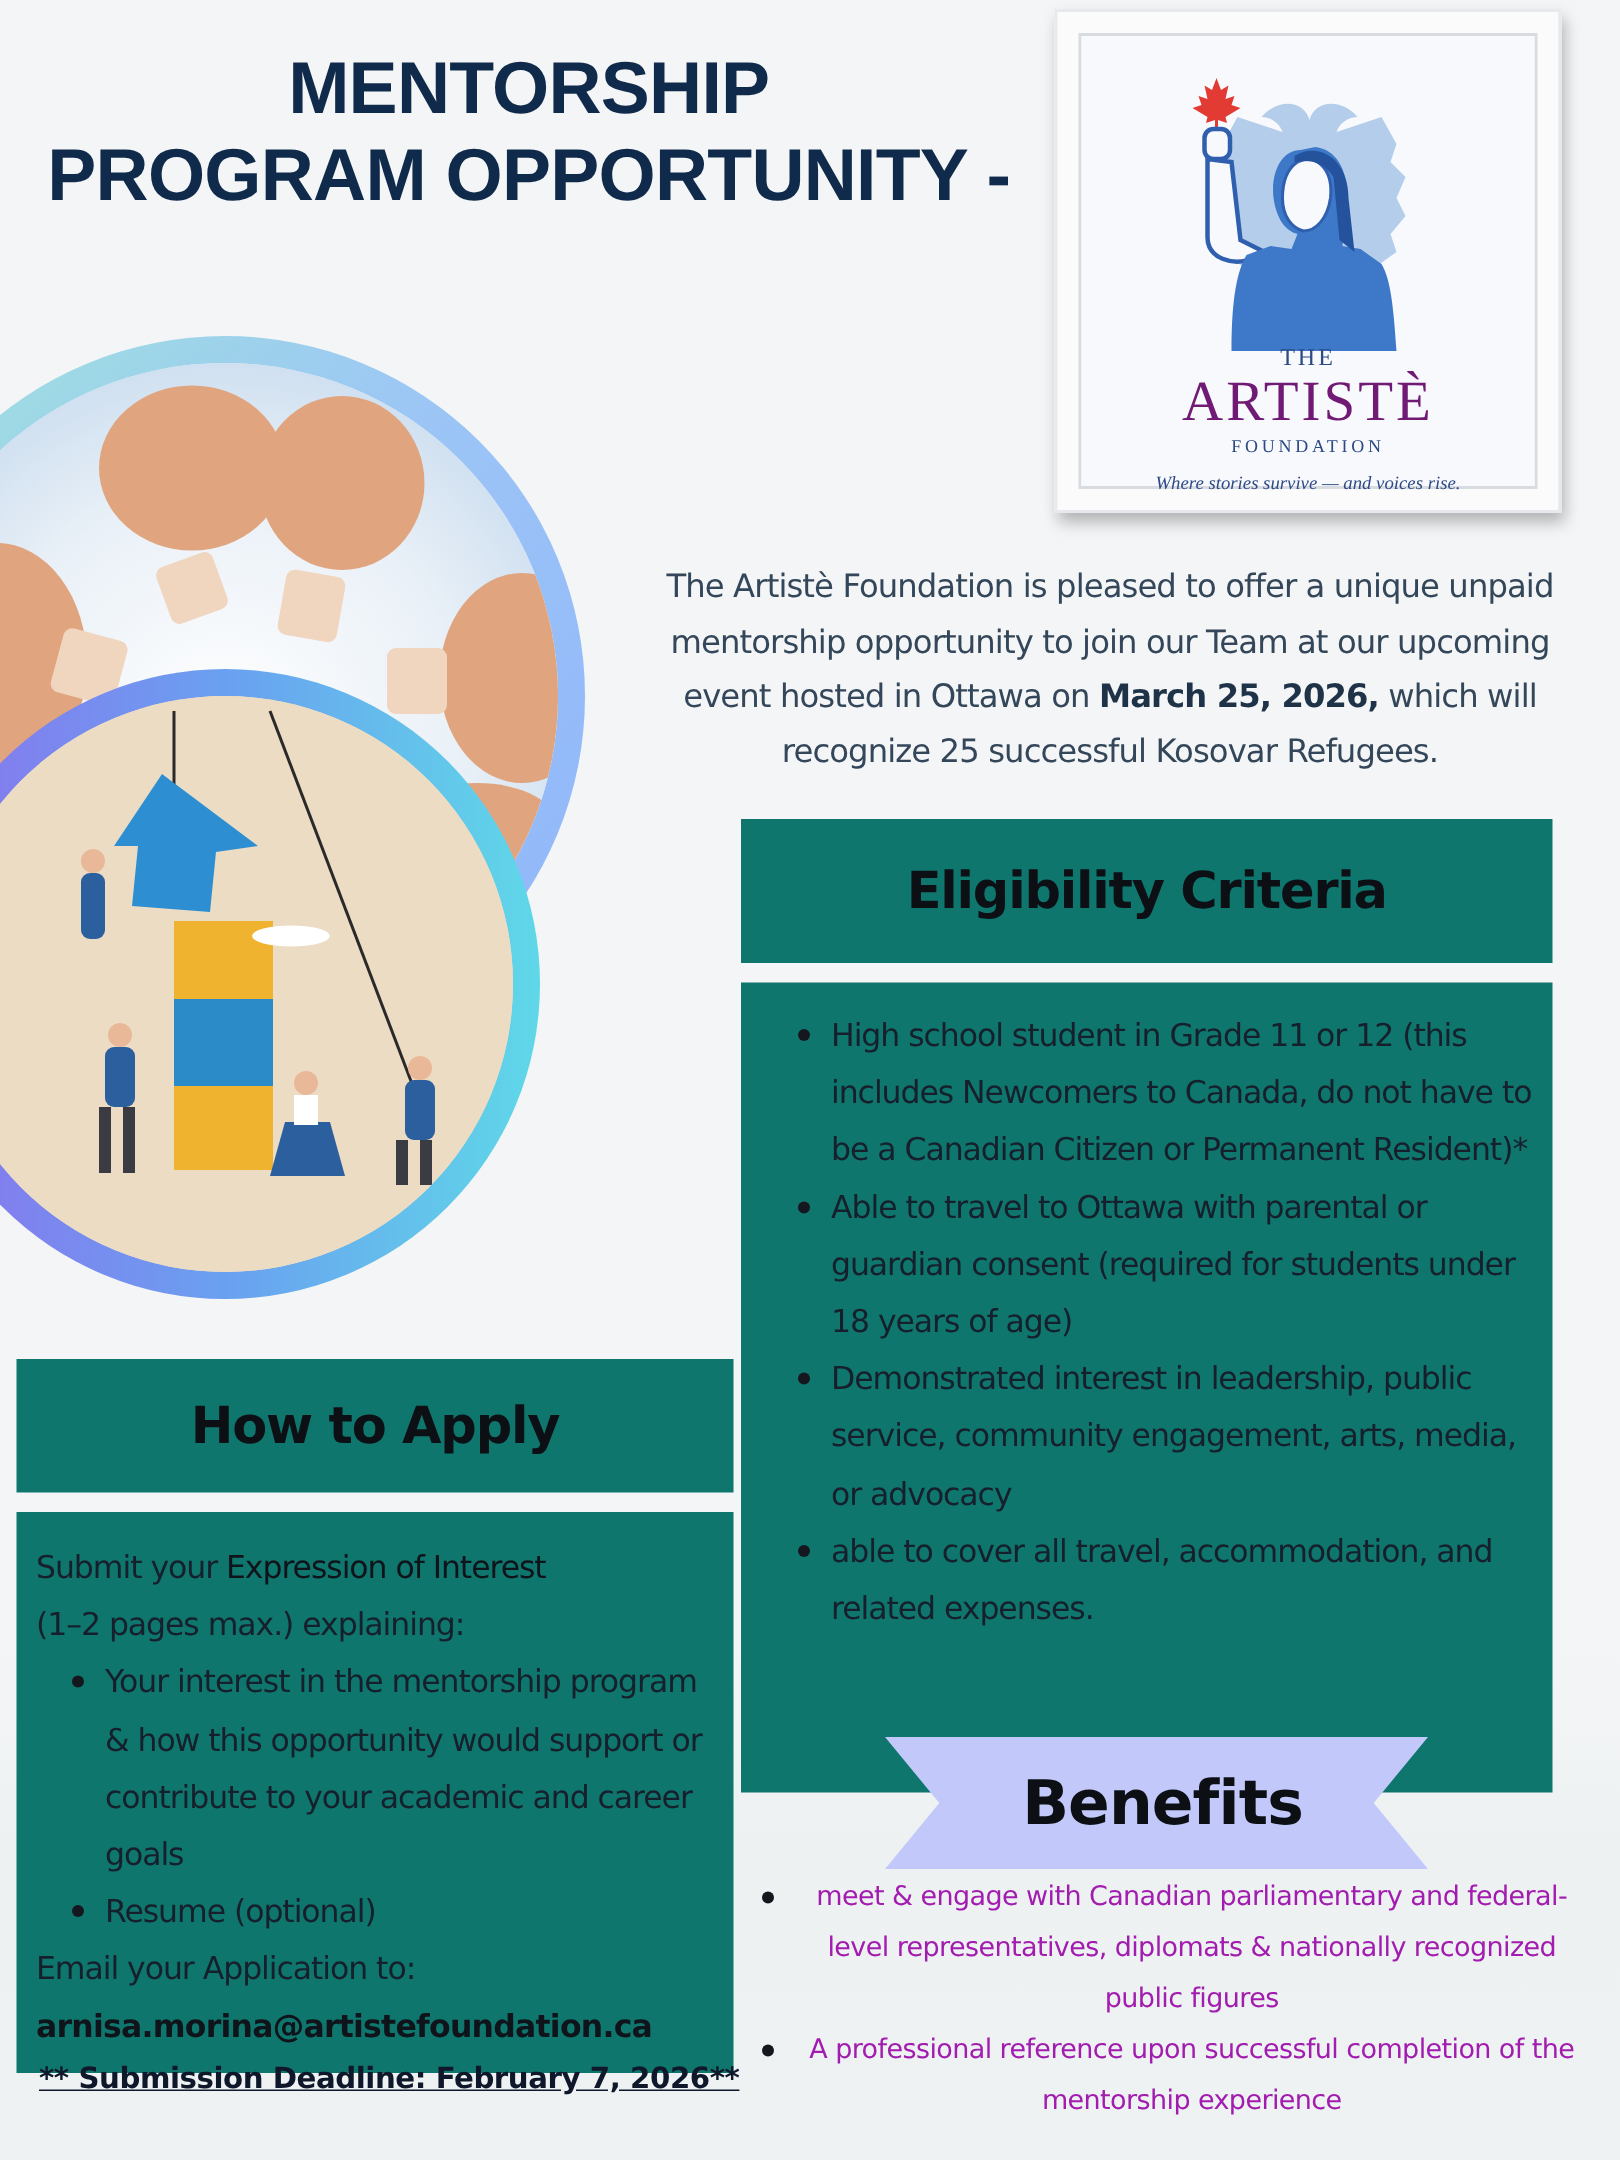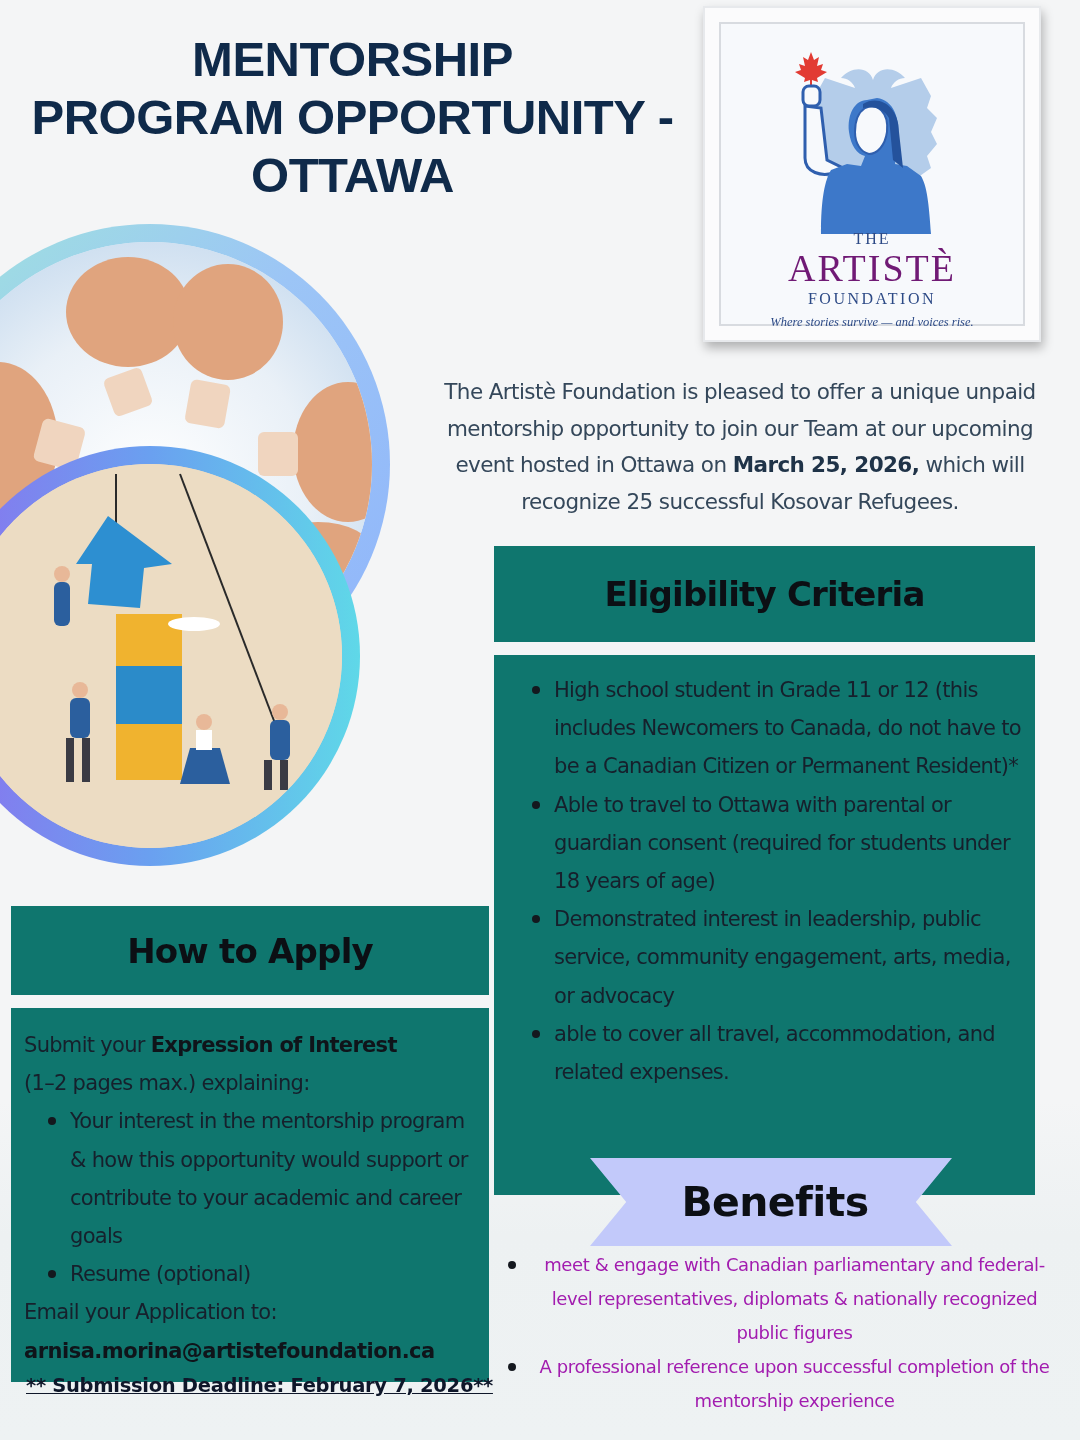--- a/index.html
+++ b/index.html
@@ -39,21 +39,21 @@
     .logo-the {
       position: absolute; left: 0; right: 0; top: 206px; text-align: center;
       font-family: "Liberation Serif", serif; color: #2d4a86; font-size: 16px; letter-spacing: 2px;
     }
     .logo-name {
       position: absolute; left: 0; right: 0; top: 222px; text-align: center;
       font-family: "Liberation Serif", serif; color: #701a75; font-size: 38px; letter-spacing: 2px; line-height: 44px;
     }
     .logo-foundation {
       position: absolute; left: 0; right: 0; top: 266px; text-align: center;
-      font-family: "Liberation Serif", serif; color: #2d4a86; font-size: 16px; letter-spacing: 2.5px;
+      font-family: "Liberation Serif", serif; color: #2d4a86; font-size: 12px; letter-spacing: 2.5px;
     }
     .logo-tagline {
       position: absolute; left: 0; right: 0; top: 291px; text-align: center;
       font-family: "Liberation Serif", serif; font-style: italic; color: #2d4a86; font-size: 12.5px;
     }
 
     
     .circle-top {
       position: absolute; left: -90px; top: 224px; width: 480px; height: 480px; border-radius: 50%;
       background: linear-gradient(135deg, #9fe4dc 0%, #9cc5f6 45%, #8fb4fb 100%);
@@ -110,21 +110,21 @@
       color: #16202c; letter-spacing: -0.7px;
     }
     .elig-list li { padding-left: 24px; }
     .elig-list li::before { left: 2px; top: 15px; }
 
     .apply-text {
       position: absolute; left: 13px; top: 18px; width: 460px;
       font-family: "DejaVu Sans", sans-serif; font-size: 21px; line-height: 38.2px;
       color: #16202c; letter-spacing: -0.7px;
     }
-    .apply-text b { font-weight: 700; color: #0f141a; }
+    .apply-text b { font-weight: 400; color: #0f141a; }
     .apply-list li { padding-left: 46px; }
     .apply-list li::before { left: 24px; top: 15px; }
     .apply-email { font-weight: 700; color: #0f141a; letter-spacing: -0.5px; }
 
     .deadline {
       position: absolute; left: 26px; top: 1374px; width: 470px;
       font-family: "DejaVu Sans", sans-serif; font-weight: 700; font-size: 19.5px;
       color: #0f172a; text-decoration: underline; letter-spacing: -0.3px; white-space: nowrap;
     }
 
@@ -146,21 +146,20 @@
     .benefits-list li::before { left: 8px; top: 13px; }
   </style>
 </head>
 <body>
 
 <div class="page-bg-soft"></div>
 
 <h1 class="title">
   <span>MENTORSHIP</span>
   <span>PROGRAM OPPORTUNITY -</span>
-  <span>OTTAWA</span>
 </h1>
 
 <div class="logo-frame">
   <div class="logo-inner">
     <svg class="logo-art" viewBox="0 0 180 186">
 
       <g fill="#b4cdea">
         <path d="M60 30 C70 18 88 18 92 32 C96 18 114 18 124 30 C118 30 112 34 110 40 L140 30 L150 48 L146 60 L156 70 L150 84 L156 96 L146 108 L150 120 L136 130 L120 140 L92 150 L64 140 L48 130 L34 120 L38 108 L28 96 L34 84 L28 70 L38 60 L34 48 L44 30 L74 40 C72 34 66 30 60 30 Z"></path>
       </g>
 

